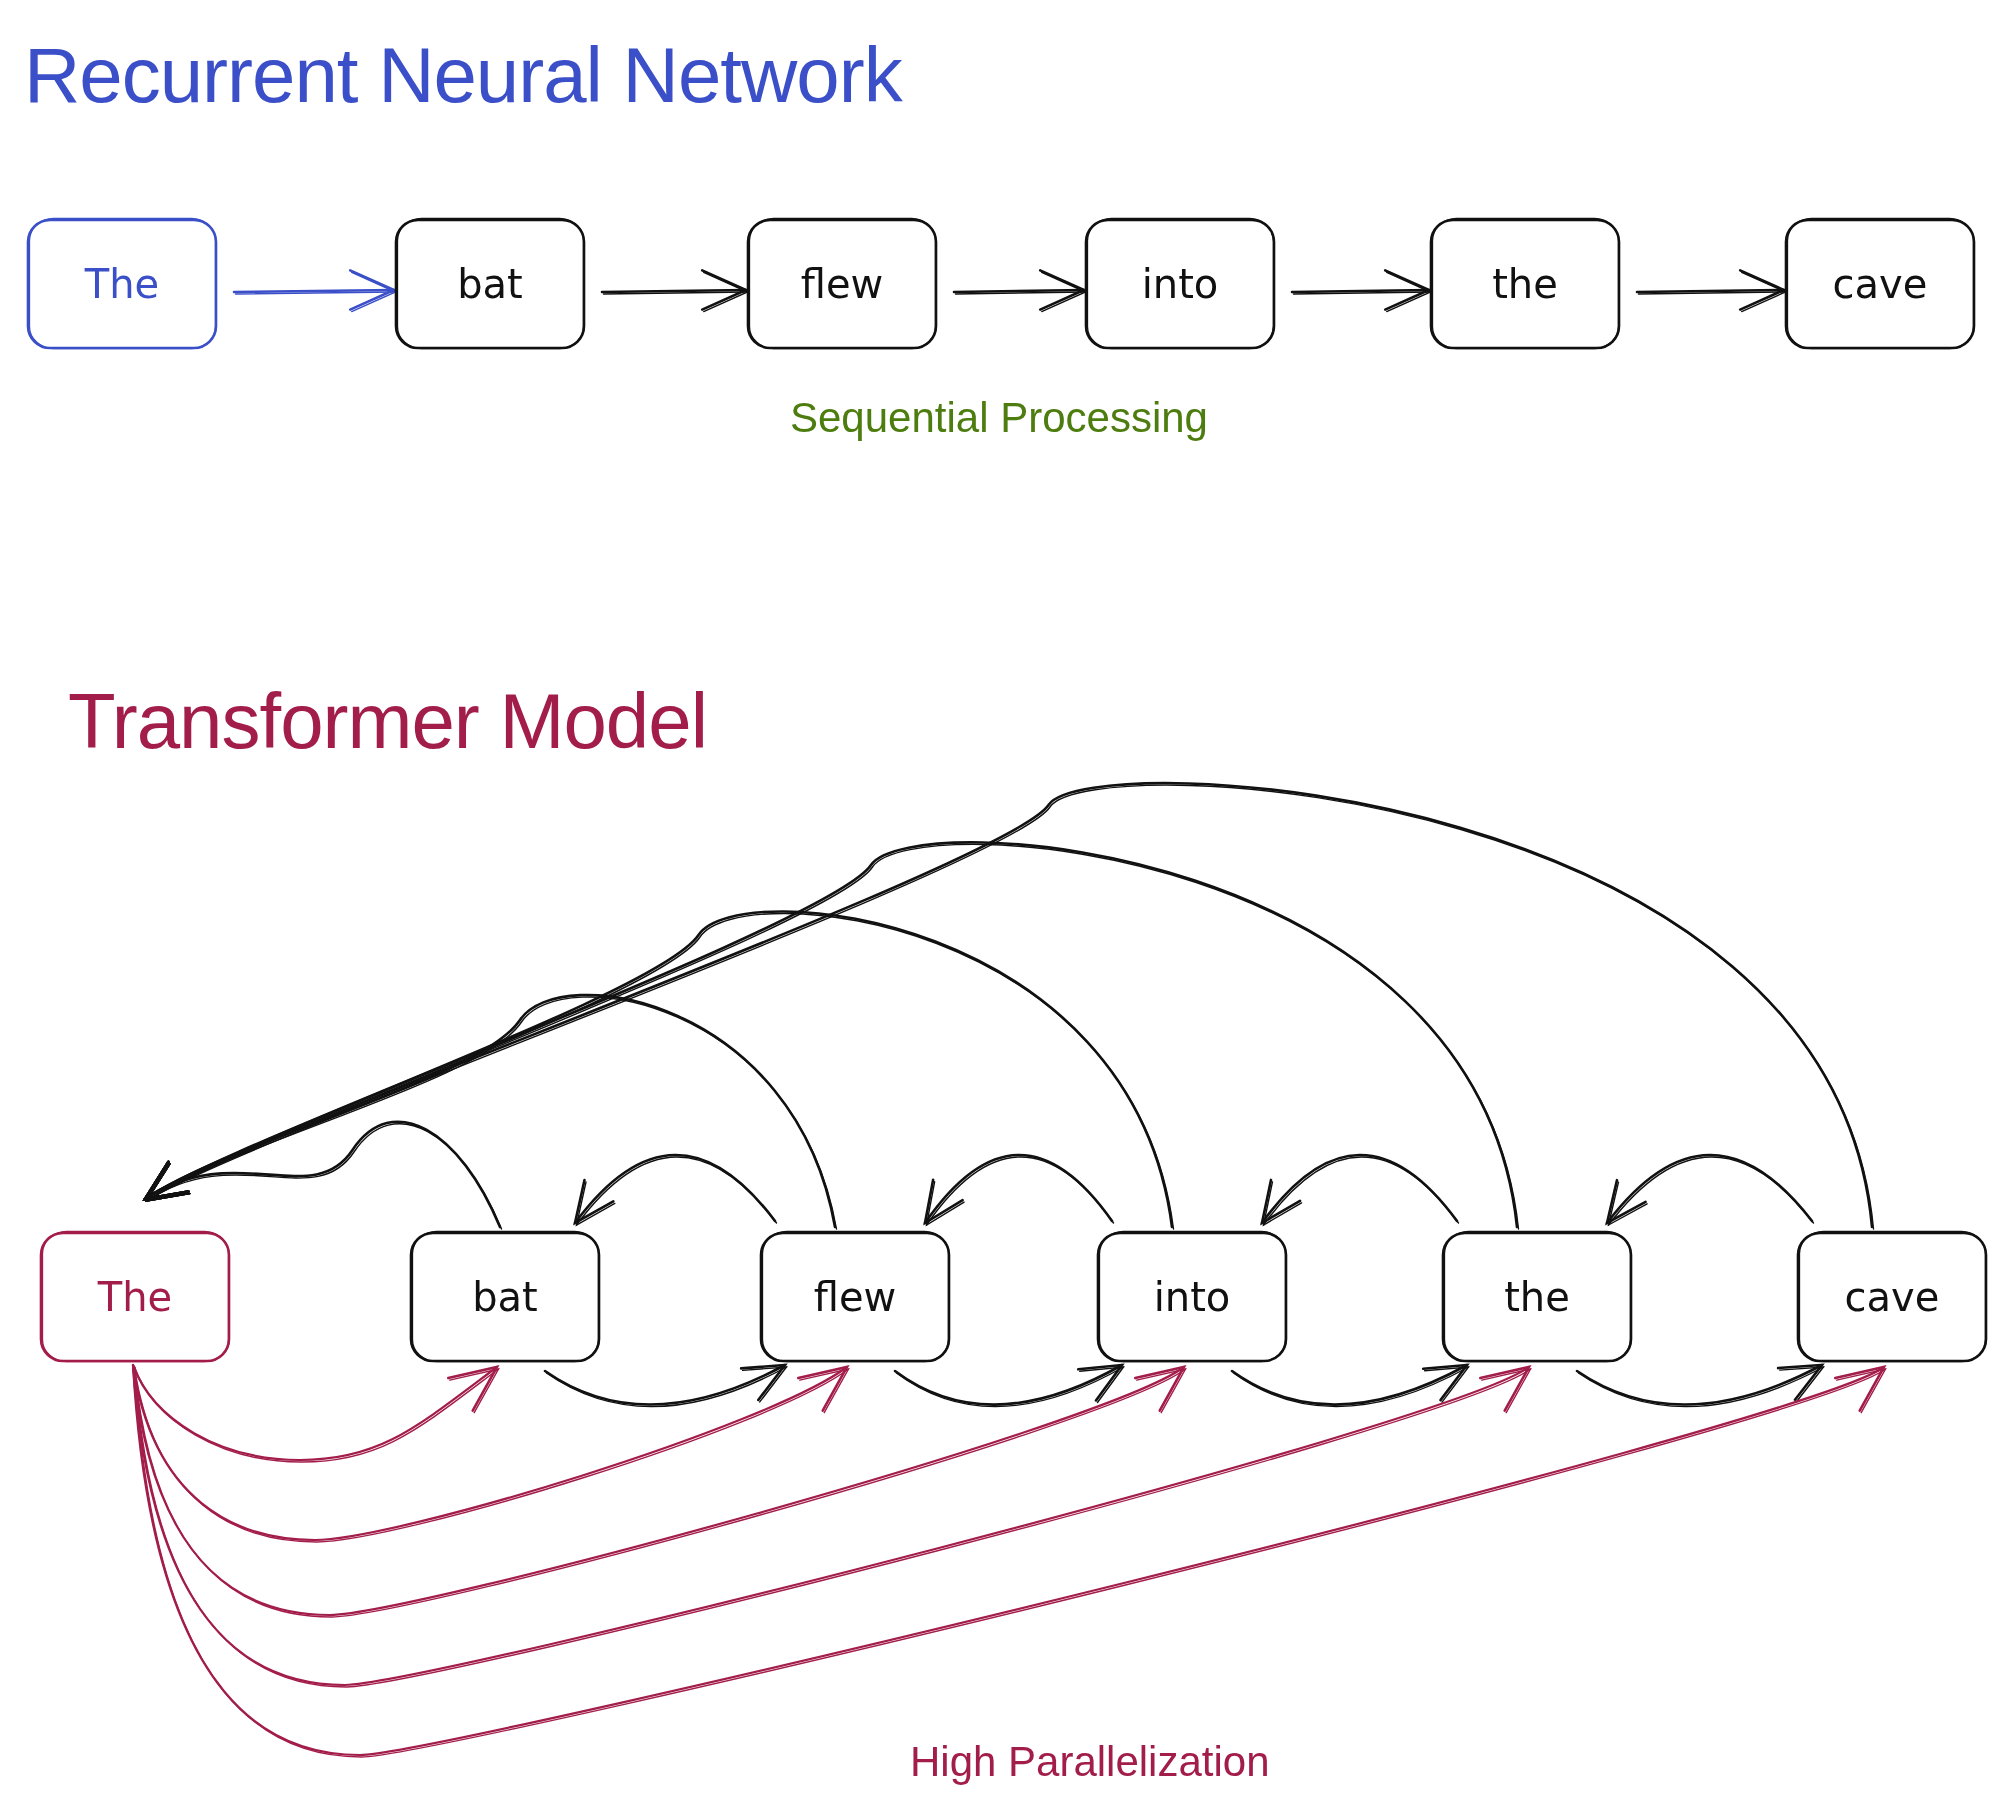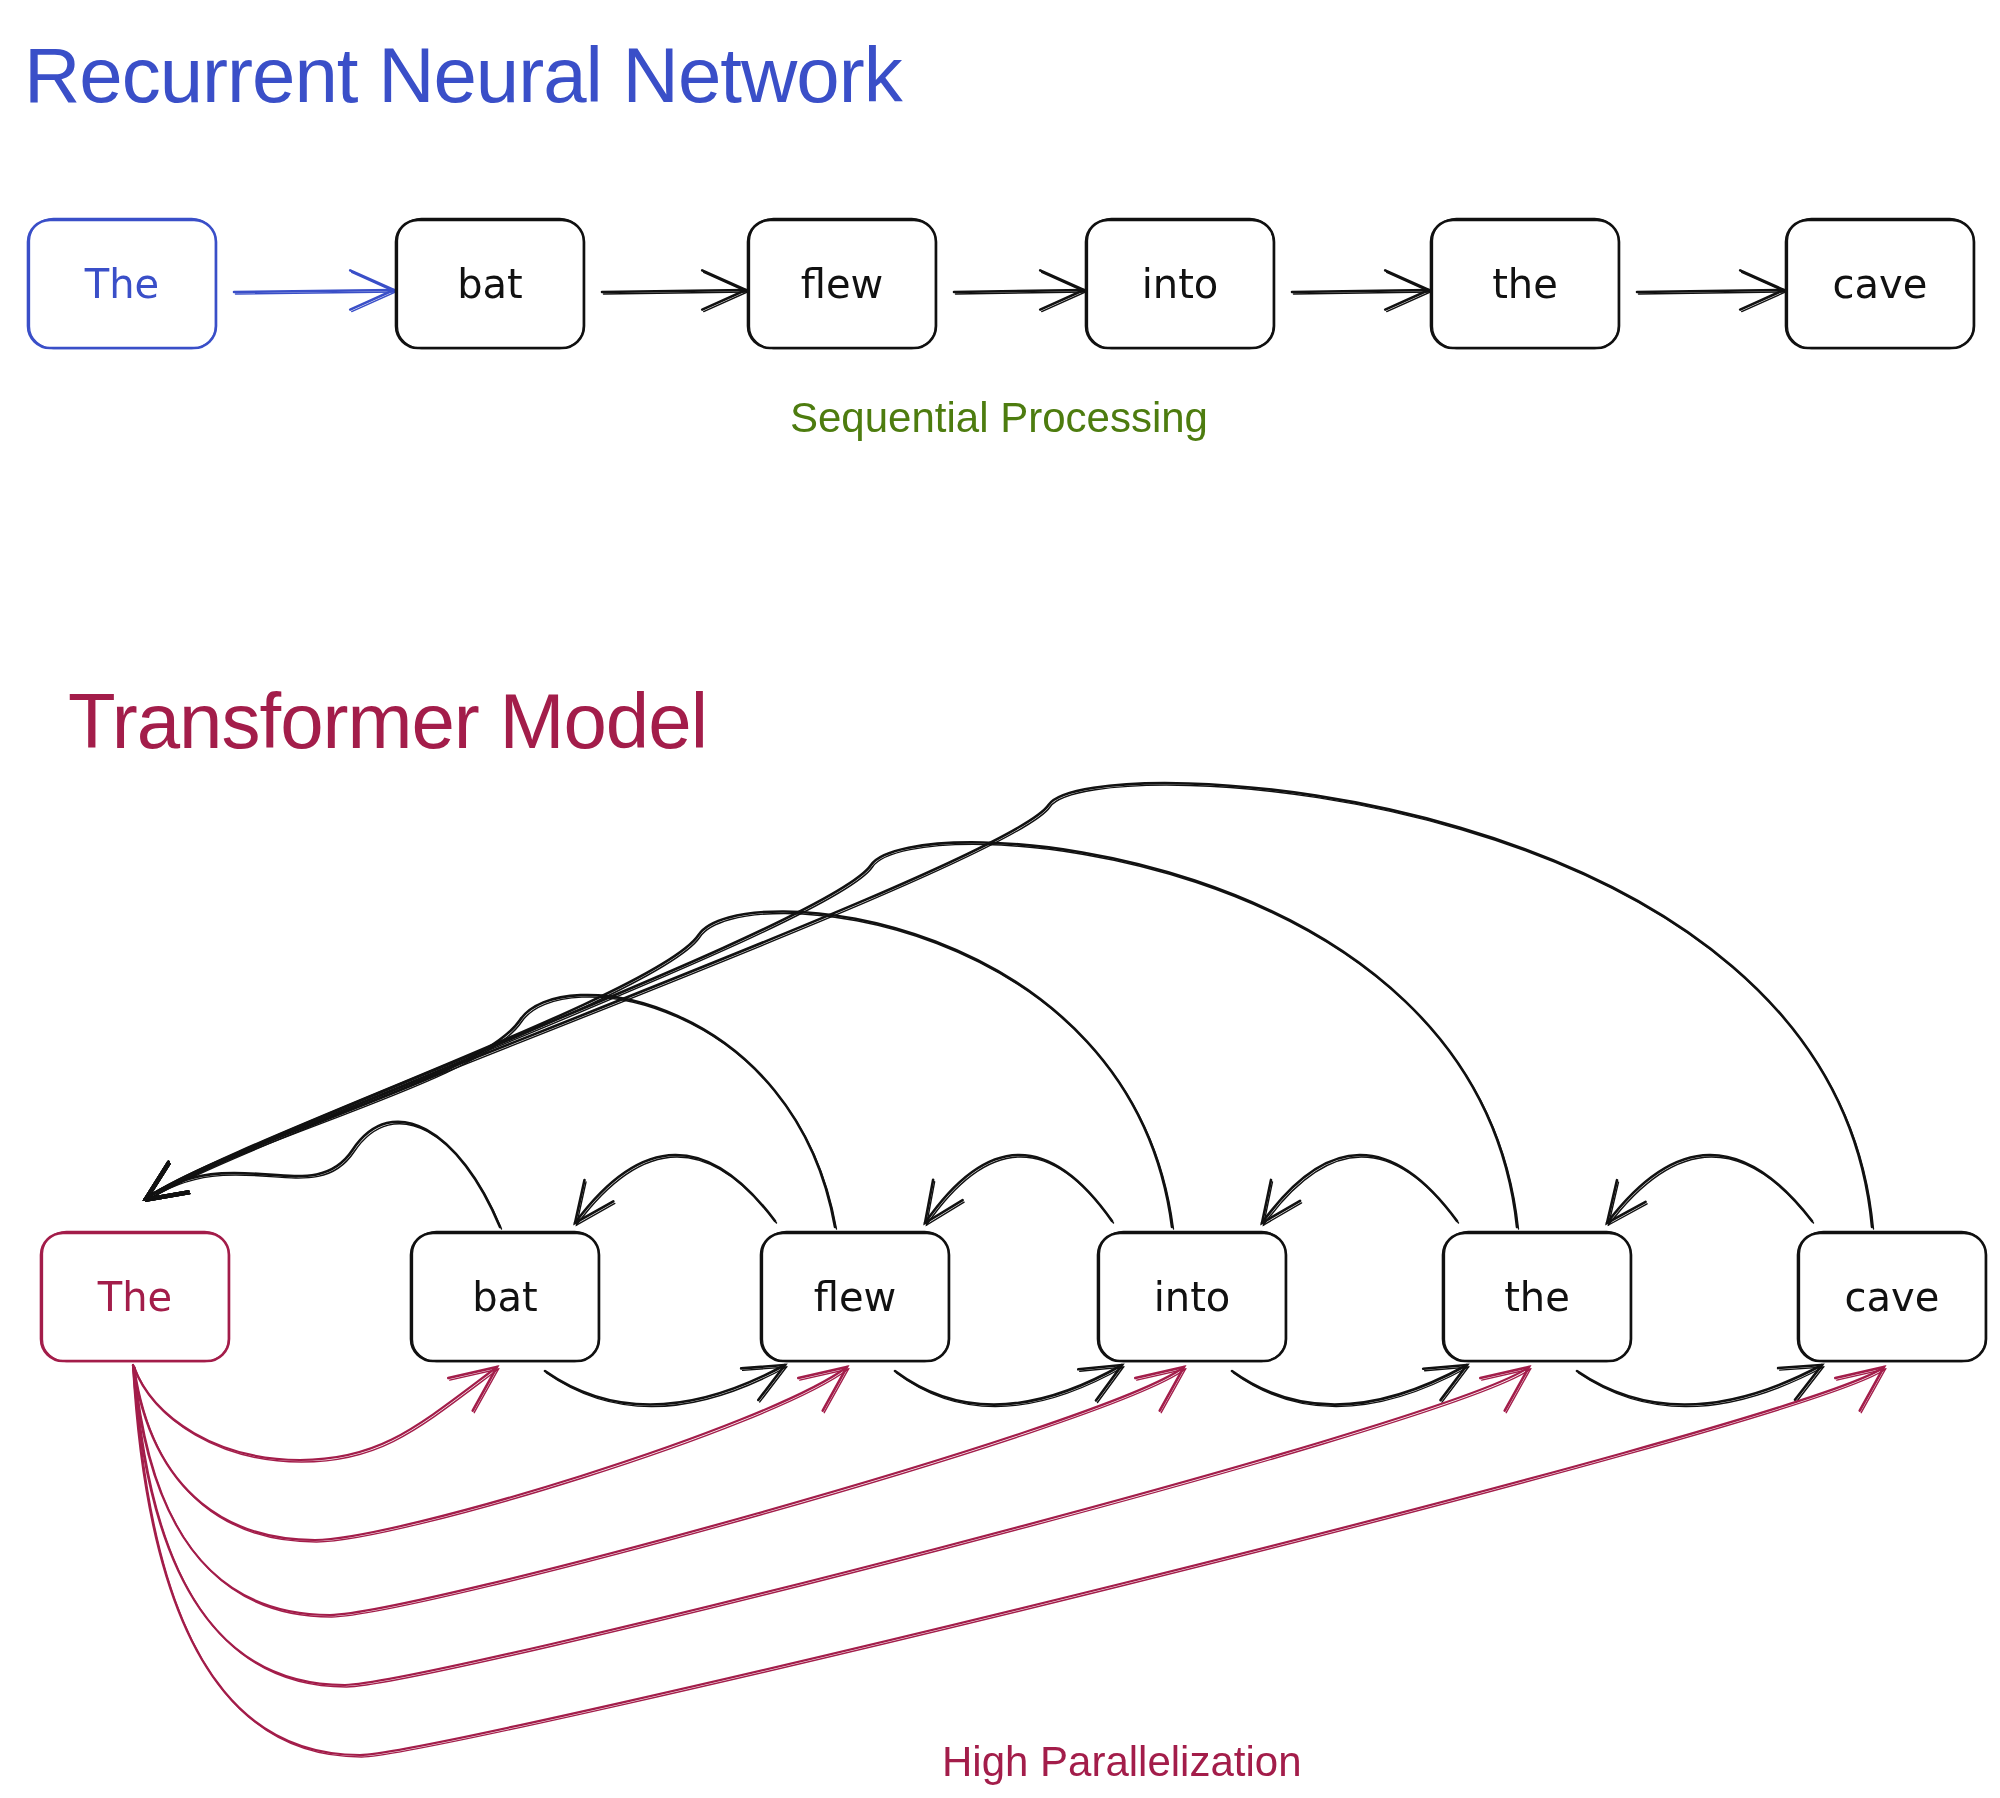--- a/index.html
+++ b/index.html
@@ -18,21 +18,21 @@
     text-anchor: middle; dominant-baseline: central;
   }
 </style>
 </head>
 <body>
 
 <div class="title" style="left:24px; top:30px; color:#3a4fc8;text-align:center;">Recurrent Neural Network</div>
 <div class="subtitle" style="left:790px; top:394px; color:#4d7c0f;">Sequential Processing</div>
 
 <div class="title" style="left:40px; top:676px; color:#a31d4a;margin-left:28px;">Transformer Model</div>
-<div class="subtitle" style="left:910px; top:1738px; color:#a31d4a;margin-left:32px;">High Parallelization</div>
+<div class="subtitle" style="left:910px; top:1738px; color:#a31d4a;">High Parallelization</div>
 
 <svg id="canvas" width="2000" height="1798" viewBox="0 0 2000 1798">
   <defs></defs>
   <g id="rnn-edges">
       <g>
         <g>
           <path d="M 234 292 L 394 290" fill="none" stroke="#3a4fc8" stroke-width="2.6" stroke-linecap="round"></path>
           <path d="M 234 292 L 394 290" fill="none" stroke="#3a4fc8" stroke-width="1.4" stroke-linecap="round" transform="translate(1.5,2)"></path>
         </g>
         <g>

